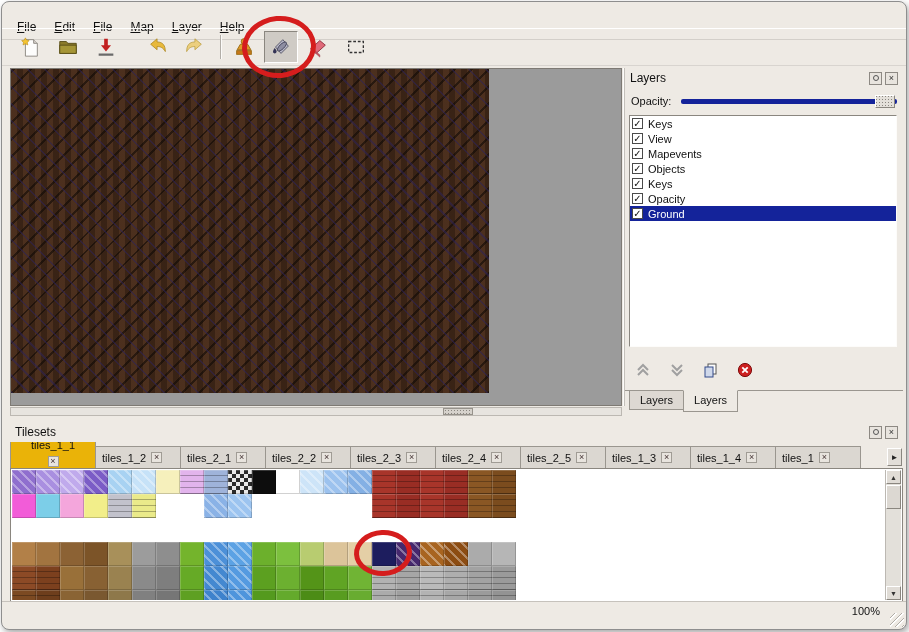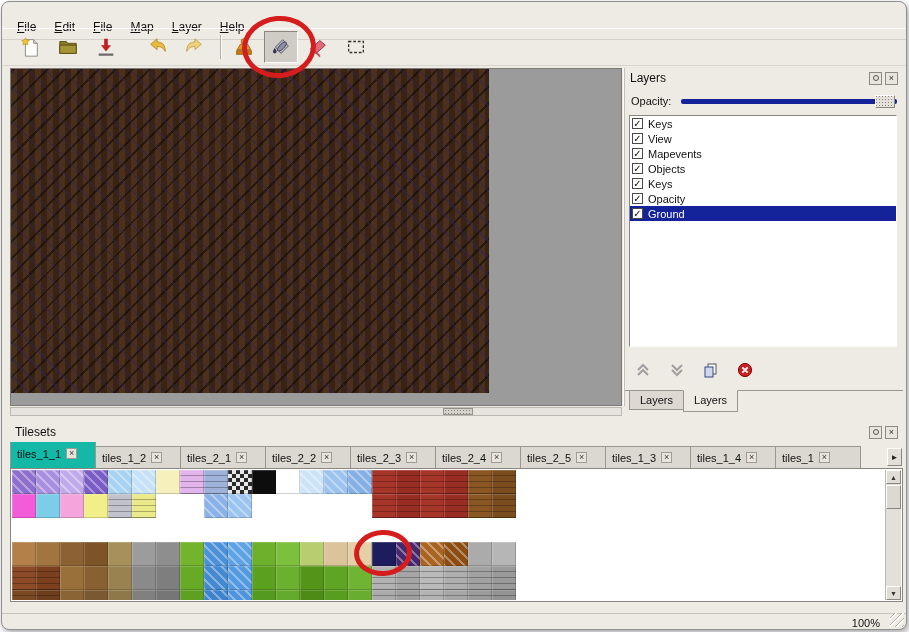--- a/index.html
+++ b/index.html
@@ -89,21 +89,21 @@
     border-top:none;margin-right:-1px;height:19px;}
   .ptab.active{background:var(--winbg);height:22px;z-index:2;border-top:1px solid var(--winbg);
     margin-top:-1px;}
 
   
   .tilesets-panel{position:absolute;left:8px;top:420px;width:893px;height:190px;}
   .ts-tabbar{position:absolute;left:0;top:20px;right:16px;height:26px;display:flex;
     align-items:flex-end;overflow:hidden;}
   .ts-tab{flex:0 0 86px;height:22px;display:flex;align-items:center;gap:5px;padding:0 6px;
     font-size:11px;background:#dbd7d1;border:1px solid #9a968f;border-bottom:none;margin-right:-1px;}
-  .ts-tab.active{height:30px;background:#14b8a6;z-index:2;}
+  .ts-tab.active{height:30px;background:#eab308;z-index:2;flex-direction:column;}
   .ts-tab-label{white-space:nowrap;overflow:hidden;}
   .tab-close{width:11px;height:11px;flex:0 0 auto;border:1px solid #a09c95;background:#e8e4de;
     font-size:9px;line-height:9px;text-align:center;color:#443333;}
   .ts-arrow{position:absolute;right:1px;top:26px;width:15px;height:18px;font-size:8px;
     background:#e2ded8;border:1px solid;border-color:#fff #8a867f #8a867f #fff;
     display:flex;align-items:center;justify-content:center;padding:0;color:#222;}
   .ts-content{position:absolute;left:0;top:46px;right:0;height:134px;background:#fff;
     border:1px solid #8a867f;}
   .tile-grid{position:absolute;left:1px;top:1px;right:17px;bottom:1px;overflow:hidden;}
   .tile{position:absolute;width:24px;height:24px;
@@ -114,21 +114,21 @@
   .vscroll{position:absolute;right:1px;top:1px;width:16px;bottom:1px;background:#e3e0da;
     border-left:1px solid #bcb8b2;}
   .varrow{position:absolute;left:0;right:0;height:14px;background:#e0dcd6;
     border:1px solid;border-color:#fff #8a867f #8a867f #fff;
     font-size:7px;text-align:center;line-height:13px;color:#333;}
   .varrow.down{bottom:0;} .varrow.up{top:0;}
   .vthumb{position:absolute;left:0;right:0;top:15px;height:24px;background:#dcd8d2;
     border:1px solid;border-color:#fff #8a867f #8a867f #fff;}
 
   
-  .statusbar{position:absolute;left:0;right:0;bottom:0;height:16px;border-top:1px solid #c6c2bc;}
+  .statusbar{position:absolute;left:0;right:0;bottom:0;height:28px;border-top:1px solid #c6c2bc;}
   .zoom{position:absolute;right:26px;top:3px;font-size:11px;}
   .grip{position:absolute;right:2px;bottom:2px;width:14px;height:14px;
     background:repeating-linear-gradient(135deg, transparent 0 3px, #b0aca6 3px 4px, #fff 4px 5px);}
 
   
   .annotation{position:absolute;border:5px solid var(--red);border-radius:50%;
     z-index:50;pointer-events:none;}
   .a1{left:240px;top:14px;width:74px;height:62px;transform:rotate(-5deg);}
   .a2{left:352px;top:528px;width:58px;height:46px;transform:rotate(-3deg);}
 </style>

